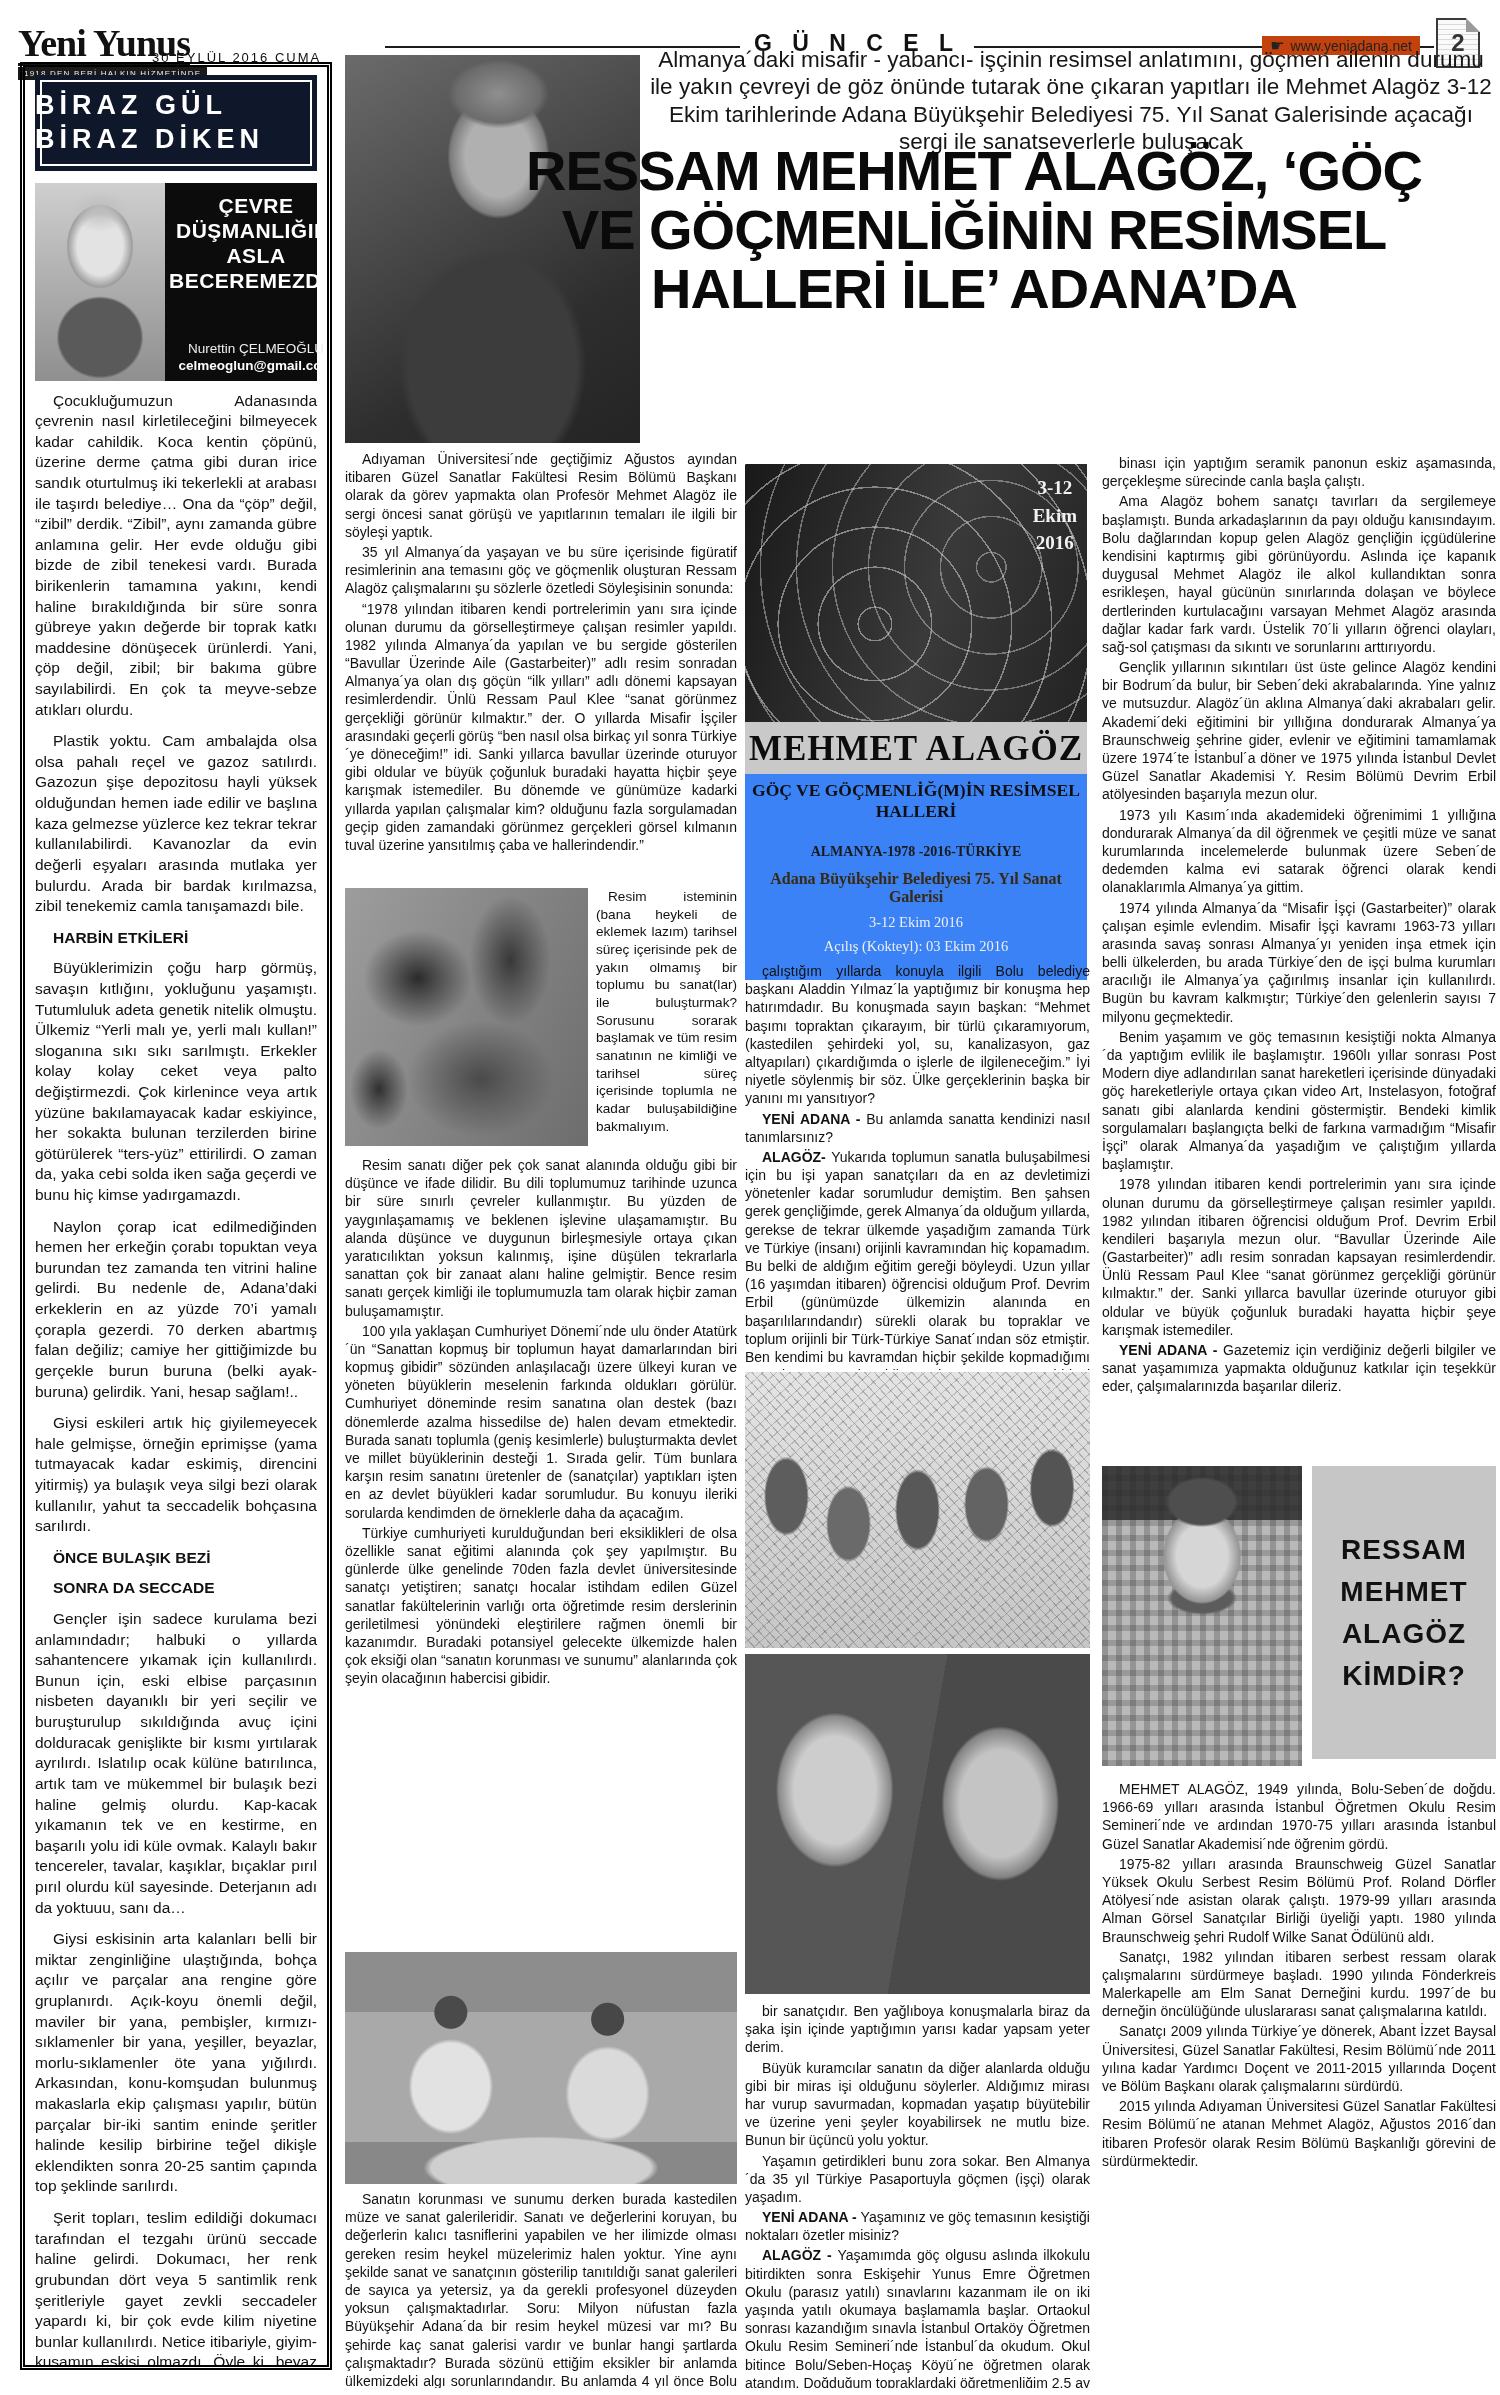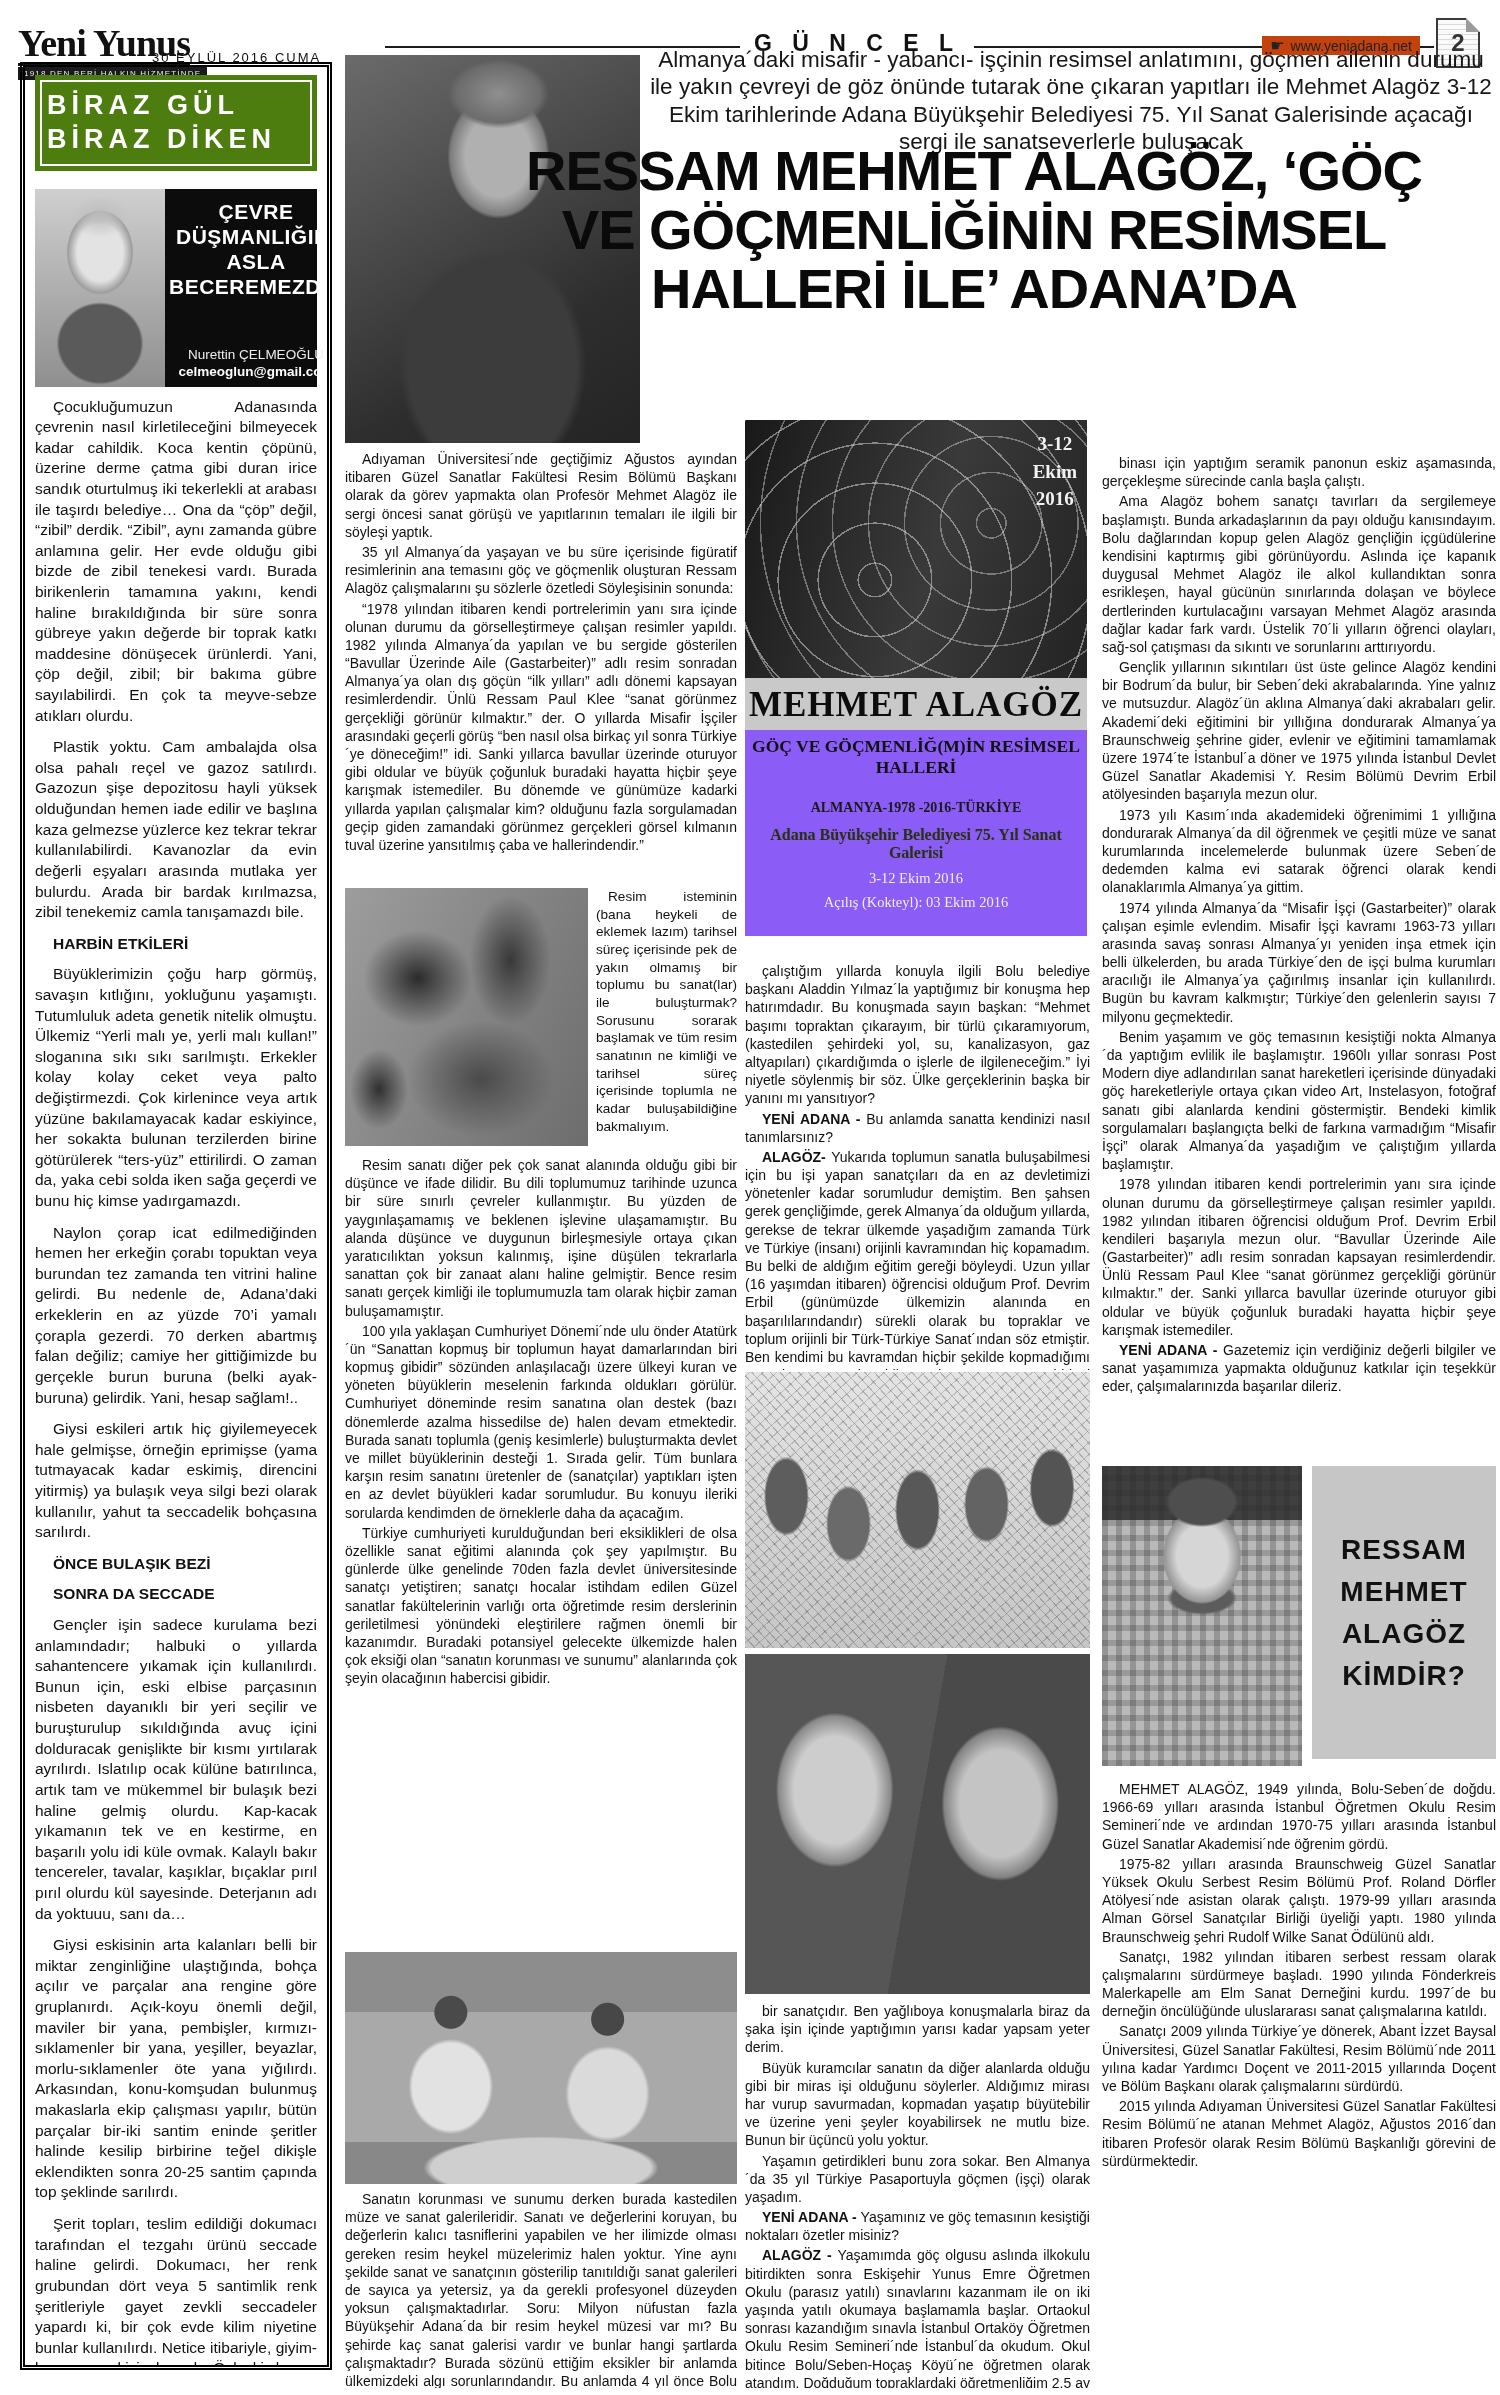--- a/index.html
+++ b/index.html
@@ -17,21 +17,21 @@
   .site{position:absolute;right:80px;top:36px;background:#c2410c;padding:0 8px;font-size:14px;color:#222;}
   .site .hand{font-size:16px;margin-right:6px;}
   .pagebox{position:absolute;right:20px;top:18px;width:40px;height:46px;border:2px solid #3a3a3a;
         background:repeating-linear-gradient(#fafafa 0 4px,#d9d9d9 4px 5px);
         display:flex;align-items:center;justify-content:center;font-size:24px;font-weight:700;color:#333;}
   .pagebox::before{content:"";position:absolute;top:-2px;right:-2px;border-style:solid;
         border-width:0 14px 14px 0;border-color:#fff #fff #9a9a9a #9a9a9a;}
   
   .opinion{position:absolute;left:20px;top:62px;width:312px;height:2308px;border:5px double #000;
         box-sizing:border-box;padding:8px 10px;overflow:hidden;}
-  .box-title{position:relative;background:#4d7c0f;color:#fff;padding:14px 12px;margin-bottom:18px;}
+  .box-title{position:relative;background:#0f172a;color:#fff;padding:14px 0;margin-bottom:12px;}
   .box-title::after{content:"";position:absolute;inset:5px;border:2px solid #fff;}
   .box-title div{font-size:27px;font-weight:800;letter-spacing:5px;line-height:1.25;position:relative;z-index:1;}
   .author-block{background:#0c0c0c;display:flex;margin-bottom:10px;}
   .author-photo{width:130px;height:198px;flex:0 0 auto;
       background:
         radial-gradient(ellipse 42px 30px at 50% 14%, #bdbdbd, transparent 70%),
         radial-gradient(ellipse 38px 48px at 50% 32%, #e3e3e3 60%, #9d9d9d 85%, transparent 88%),
         radial-gradient(ellipse 58px 55px at 50% 78%, #5a5a5a 70%, transparent 75%),
         linear-gradient(#cfcfcf,#8f8f8f);}
   .author-side{flex:1;display:flex;flex-direction:column;justify-content:space-between;padding:10px 4px 8px;}
@@ -90,21 +90,21 @@
   .art-d{position:absolute;left:745px;top:1654px;width:345px;height:340px;
       background:
         radial-gradient(ellipse 70px 92px at 26% 40%, #cdcdcd 58%, #8a8a8a 80%, transparent 84%),
         radial-gradient(ellipse 70px 92px at 74% 44%, #c4c4c4 58%, #838383 80%, transparent 84%),
         radial-gradient(circle 8px at 24% 34%, #3d3d3d 7px, transparent 8px),
         radial-gradient(circle 8px at 72% 38%, #3d3d3d 7px, transparent 8px),
         linear-gradient(100deg,#565656 0 50%,#4a4a4a 50%);}
   .c-mid-bottom{left:745px;top:2002px;width:345px;height:386px;}
   .c-right-top{left:1102px;top:454px;width:394px;height:1008px;}
   
-  .poster{position:absolute;left:745px;top:420px;width:342px;height:516px;background:#8b5cf6;
+  .poster{position:absolute;left:745px;top:464px;width:342px;height:516px;background:#3b82f6;
       font-family:"Liberation Serif", serif;}
   .poster-art{position:relative;height:258px;
       background:
         repeating-radial-gradient(circle at 38% 62%, transparent 0 16px, rgba(225,225,225,.5) 16px 17.5px, transparent 17.5px 40px),
         repeating-radial-gradient(circle at 72% 40%, transparent 0 14px, rgba(210,210,210,.45) 14px 15.5px, transparent 15.5px 36px),
         linear-gradient(105deg,#191919,#3a3a3a 55%,#232323);}
   .poster-date{position:absolute;top:10px;right:10px;color:#f2f2f2;font-weight:700;font-size:19px;
       text-align:center;line-height:1.45;}
   .poster-band1{background:#c9c9c9;text-align:center;padding:7px 0 5px;}
   .poster-artist{font-size:35px;font-weight:700;letter-spacing:1px;color:#0d0d0d;}

